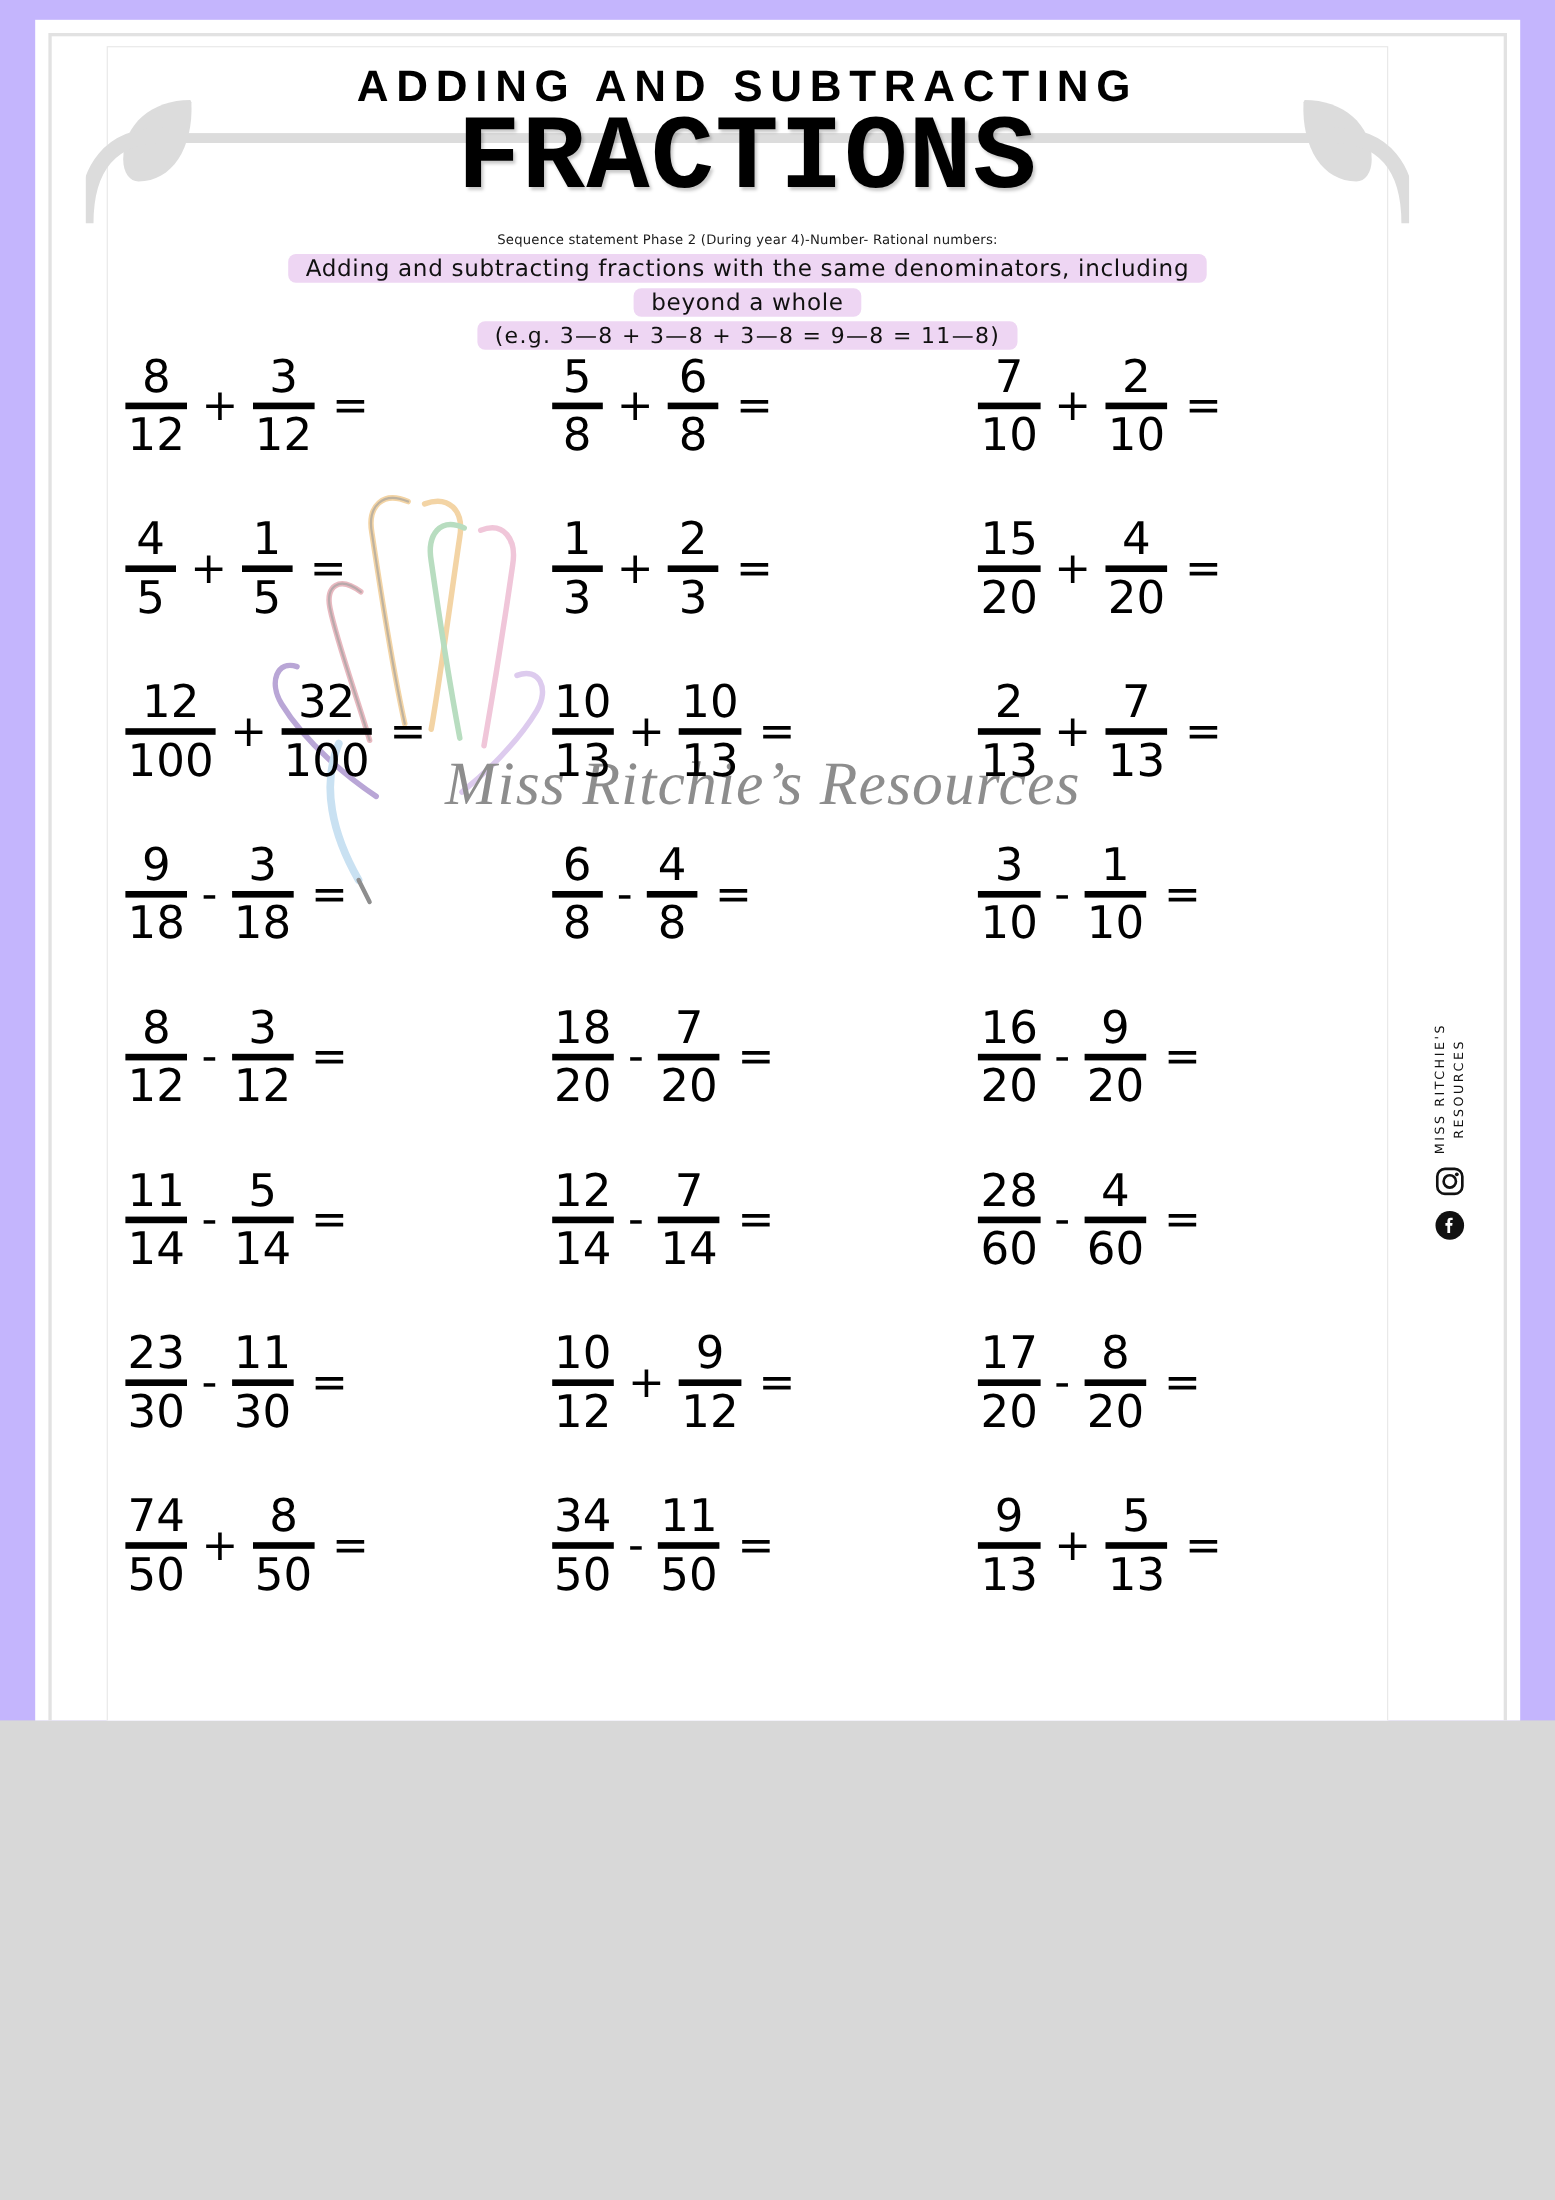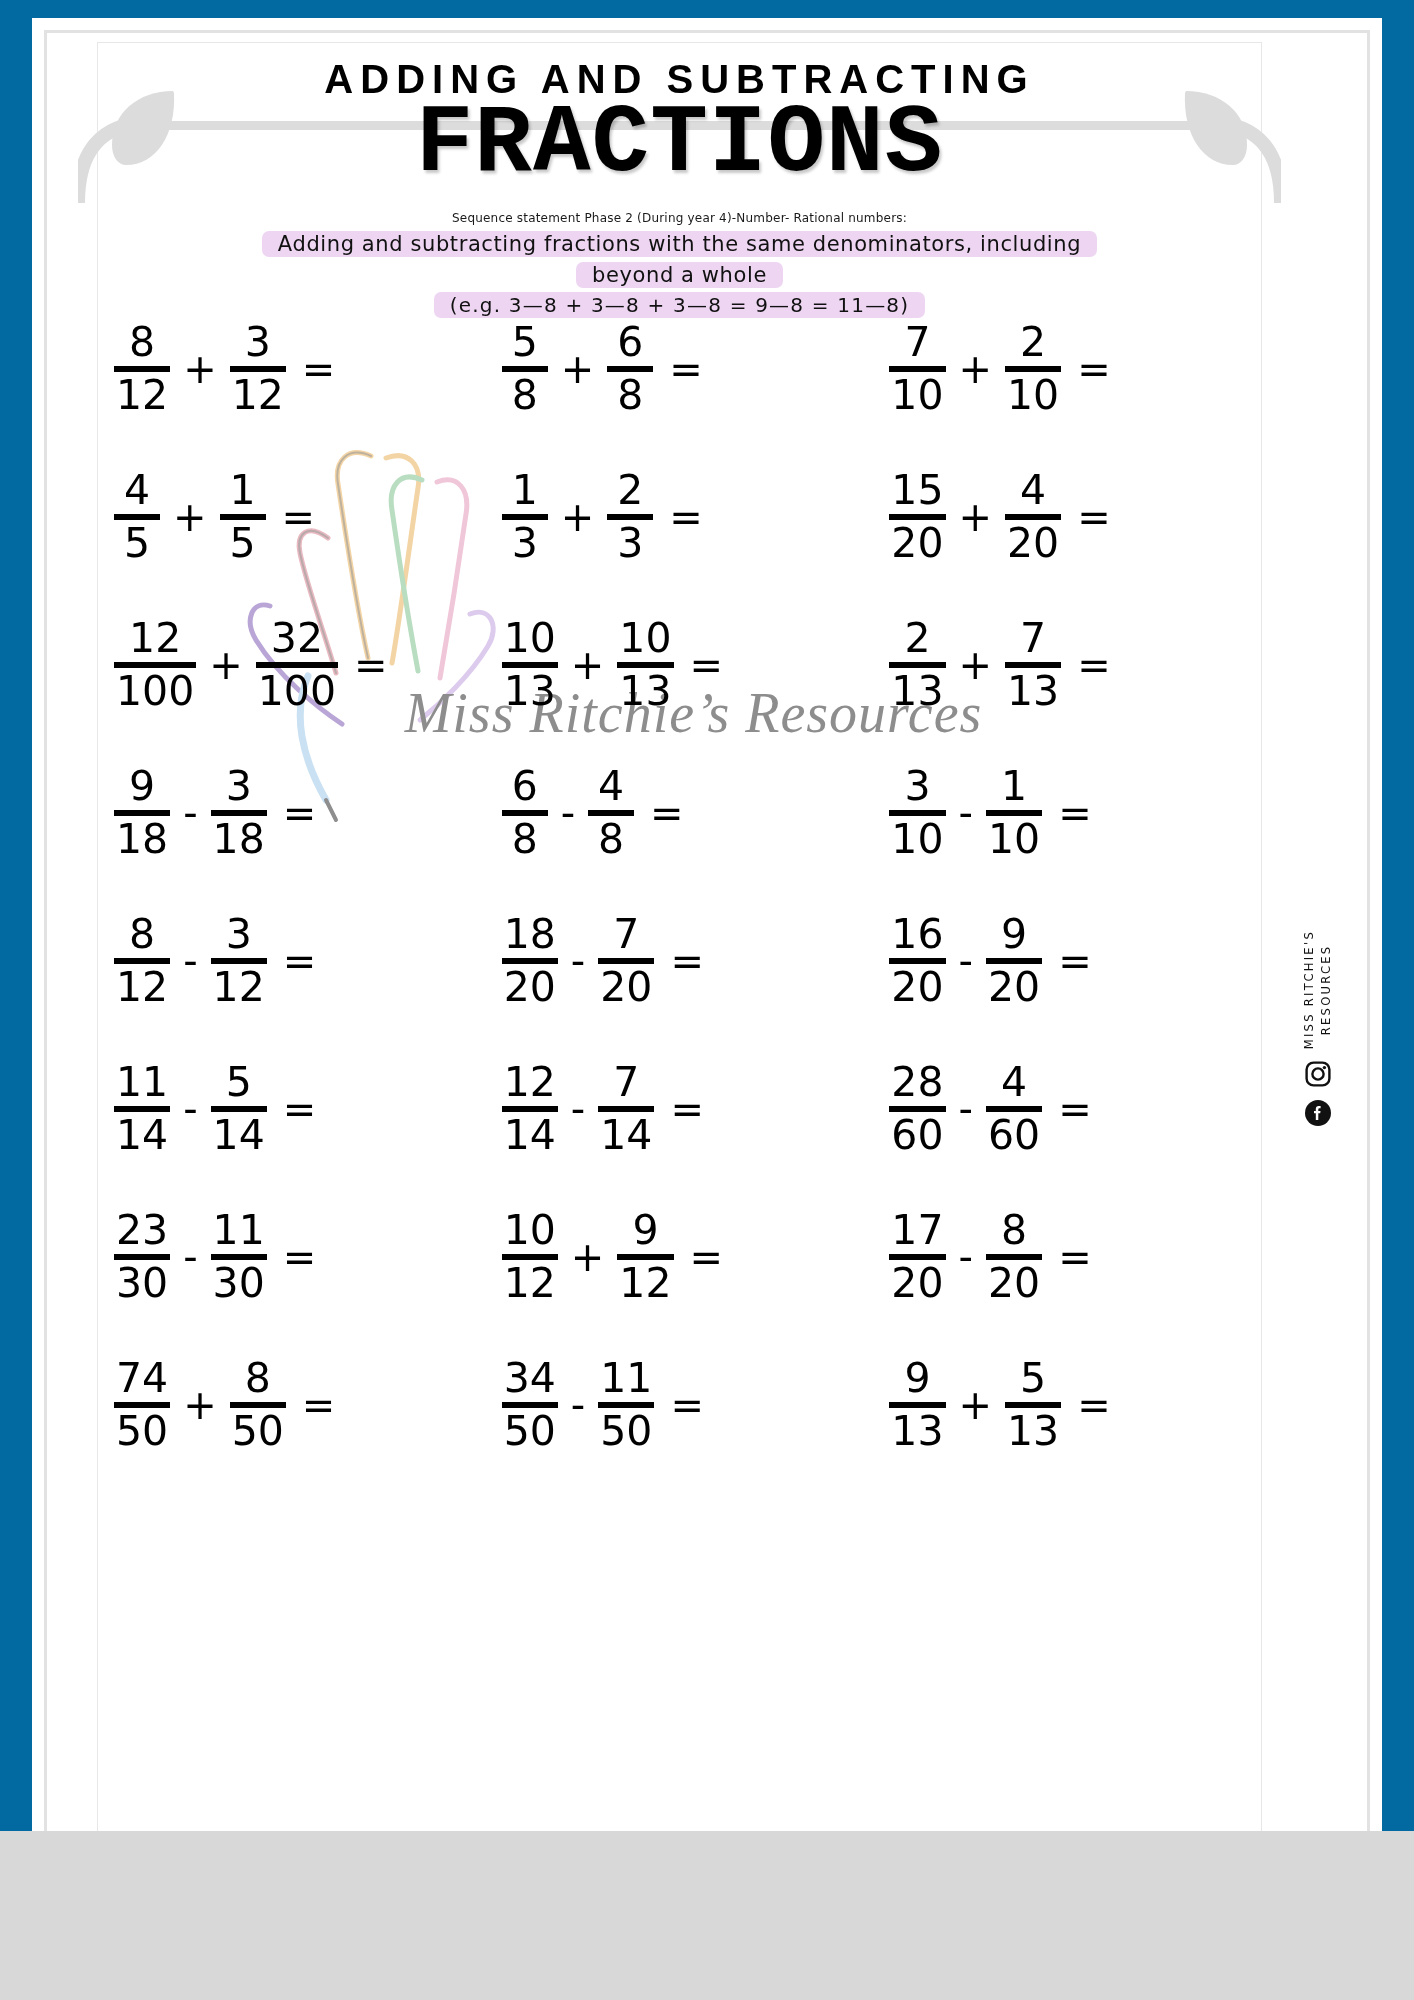--- a/index.html
+++ b/index.html
@@ -5,22 +5,22 @@
   * { box-sizing: border-box; margin: 0; padding: 0; }
   html, body {
     width: 1414px;
     height: 2000px;
     background: #d8d8d8;
     font-family: "Liberation Sans", sans-serif;
   }
   #page {
     position: relative;
     width: 1414px;
-    height: 1831px;
-    background: #0369a1;
+    height: 1564px;
+    background: #c4b5fd;
     overflow: hidden;
   }
   
   .sheet {
     position: absolute;
     left: 32px;  top: 18px;
     width: 1350px; height: 1966px;
     background: #ffffff;
   }
   

